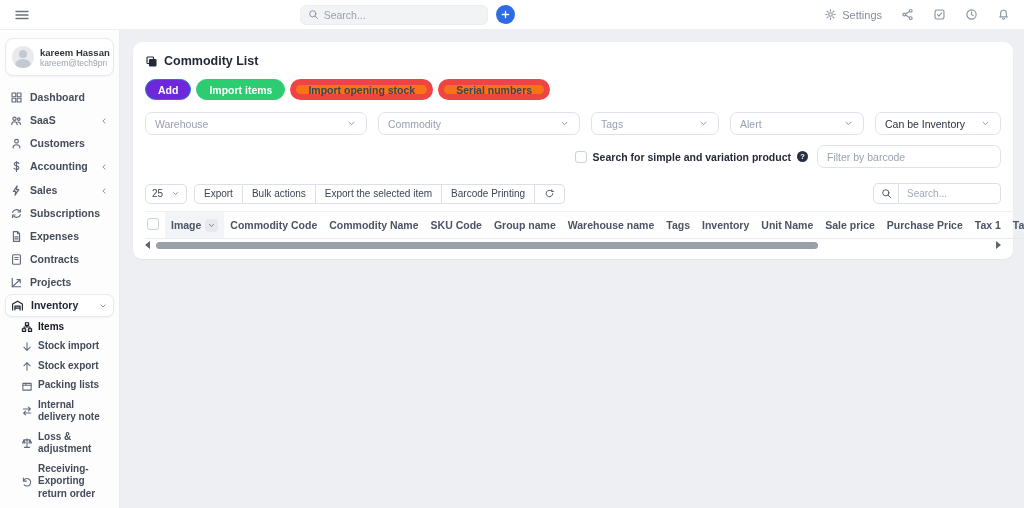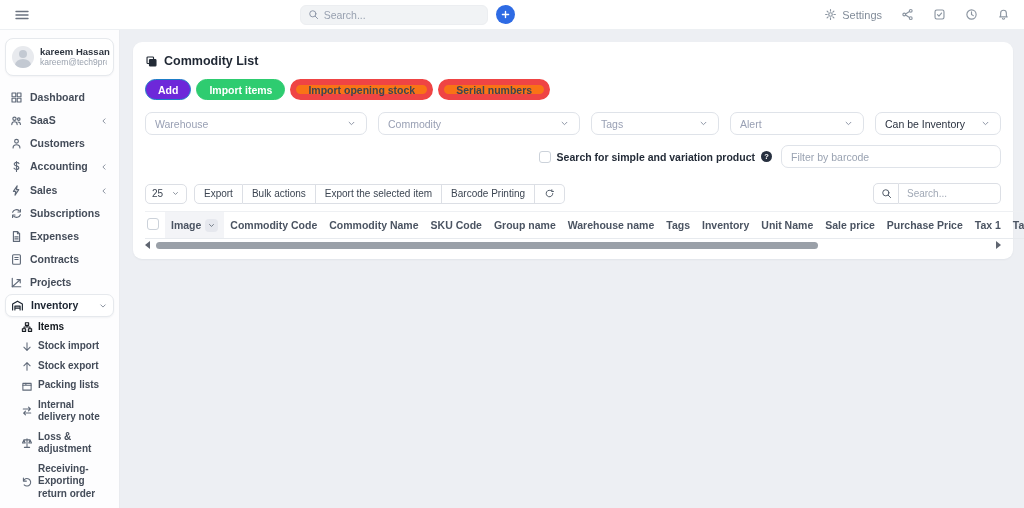--- a/index.html
+++ b/index.html
@@ -20,21 +20,21 @@
   .tb-settings { display:flex; align-items:center; gap:5px; font-size:11px; color:#828c99; cursor:pointer; }
   .tb-ic { width:13px; height:13px; display:inline-block; color:#8b95a1; cursor:pointer; }
   .ic svg, .tb-ic svg, .s-ic svg, .s-chev svg, .chev svg { width:100%; height:100%; display:block; }
 
   
   .app { display:flex; height:478px; }
   .sidebar { width:120px; flex:none; background:#fdfdfe; border-right:1px solid #e9ebef; padding:8px 5px 6px 5px; overflow:hidden; }
   .main { flex:1; background:#edeff3; padding:12px 11px 0 13px; overflow:hidden; }
 
   
-  .user-card { background:#fff; border:1px solid #e6e9ed; border-radius:8px; padding:7px 6px; display:flex; gap:6px; align-items:flex-start; margin-bottom:10px; box-shadow:0 1px 2px rgba(20,30,50,.04); cursor:pointer; }
+  .user-card { background:#fff; border:1px solid #e6e9ed; border-radius:8px; padding:7px 6px; display:flex; gap:6px; align-items:center; margin-bottom:10px; box-shadow:0 1px 2px rgba(20,30,50,.04); cursor:pointer; }
   .avatar { width:22px; height:22px; border-radius:50%; background:#e8eaee; flex:none; position:relative; overflow:hidden; }
   .avatar:before { content:""; position:absolute; left:7px; top:4px; width:8px; height:8px; border-radius:50%; background:#c3c9d2; }
   .avatar:after { content:""; position:absolute; left:3px; top:13px; width:16px; height:12px; border-radius:50%; background:#c3c9d2; }
   .user-meta { min-width:0; }
   .user-name { font-size:9.5px; font-weight:700; color:#2f3640; white-space:nowrap; }
   .user-email { font-size:8.5px; color:#9aa2ae; white-space:nowrap; overflow:hidden; }
   .s-item { display:flex; align-items:center; gap:7px; padding:5px 5px; border-radius:7px; color:#444c59; cursor:pointer; line-height:1.25; }
   .s-item .s-ic { width:13px; height:13px; flex:none; color:#5f6978; margin-top:0; }
   .s-item .s-lbl { font-size:10.5px; font-weight:600; }
   .s-item .s-chev { width:10px; height:10px; margin-left:auto; color:#7c8594; flex:none; margin-top:1px; }
@@ -63,21 +63,21 @@
   .fselect .val { font-size:10.5px; color:#99a0b4; flex:1; white-space:nowrap; overflow:hidden; }
   .fselect.filled .val { color:#2a3240; }
   .fselect .chev { width:11px; height:11px; color:#8a93a3; flex:none; }
   .w-warehouse{width:222px;} .w-commodity{width:202px;} .w-tags{width:128px;} .w-alert{width:134px;} .w-canbe{flex:1;}
 
   .search-row { display:flex; justify-content:flex-end; align-items:center; gap:9px; margin-bottom:15px; }
   .chk-wrap { display:flex; align-items:center; gap:6px; cursor:pointer; }
   .chk { width:12px; height:12px; border:1px solid #ccd2da; border-radius:3px; background:#fff; appearance:none; cursor:pointer; }
   .chk-label { font-size:10.5px; font-weight:700; color:#242c38; }
   .info-dot { width:11px; height:11px; border-radius:50%; background:#27303f; color:#fff; font-size:7.5px; font-weight:700; display:inline-flex; align-items:center; justify-content:center; cursor:pointer; }
-  .barcode-input { width:220px; height:23px; border:1px solid #dfe3e9; border-radius:7px; padding:0 9px; font:inherit; font-size:10.5px; color:#3c4552; outline:none; }
+  .barcode-input { width:184px; height:23px; border:1px solid #dfe3e9; border-radius:7px; padding:0 9px; font:inherit; font-size:10.5px; color:#3c4552; outline:none; }
   .barcode-input::placeholder { color:#9aa3b2; }
 
   .toolbar-row { display:flex; align-items:center; margin-bottom:7px;margin-top:12px; }
   .psize { width:42px; height:20px; border:1px solid #dcdfe5; border-radius:5px; display:flex; align-items:center; padding:0 6px; gap:3px; cursor:pointer; margin-right:7px; }
   .psize .val { font-size:10px; color:#3c4552; flex:1; }
   .psize .chev { width:9px; height:9px; color:#6d7684; }
   .btn-group { display:flex; }
   .gbtn { height:20px; background:#fff; border:1px solid #dcdfe5; border-left-width:0; padding:0 9px; font:inherit; font-size:10px; color:#3c4552; display:inline-flex; align-items:center; cursor:pointer; }
   .gbtn:first-child { border-left-width:1px; border-radius:5px 0 0 5px; }
   .gbtn:last-child { border-radius:0 5px 5px 0; }

